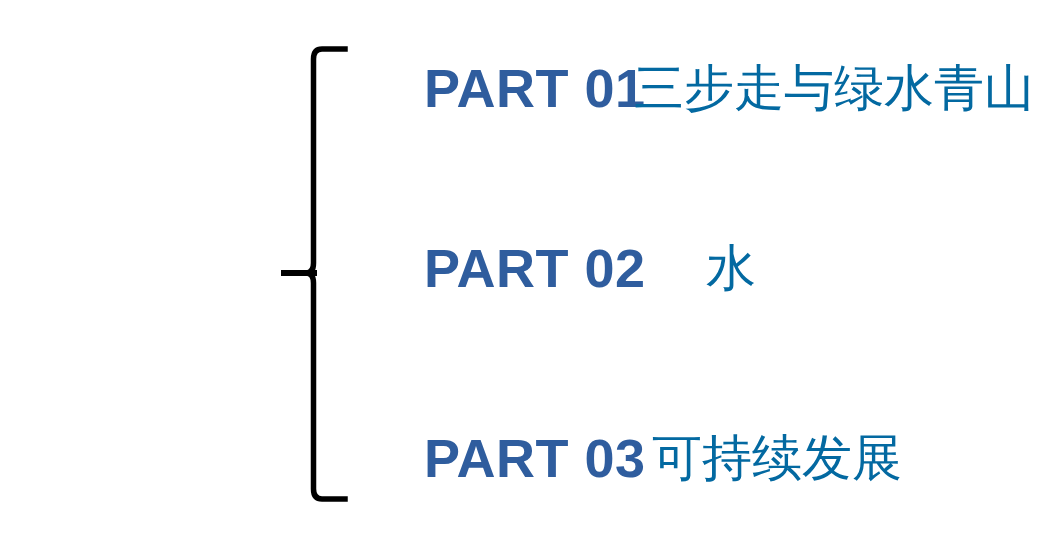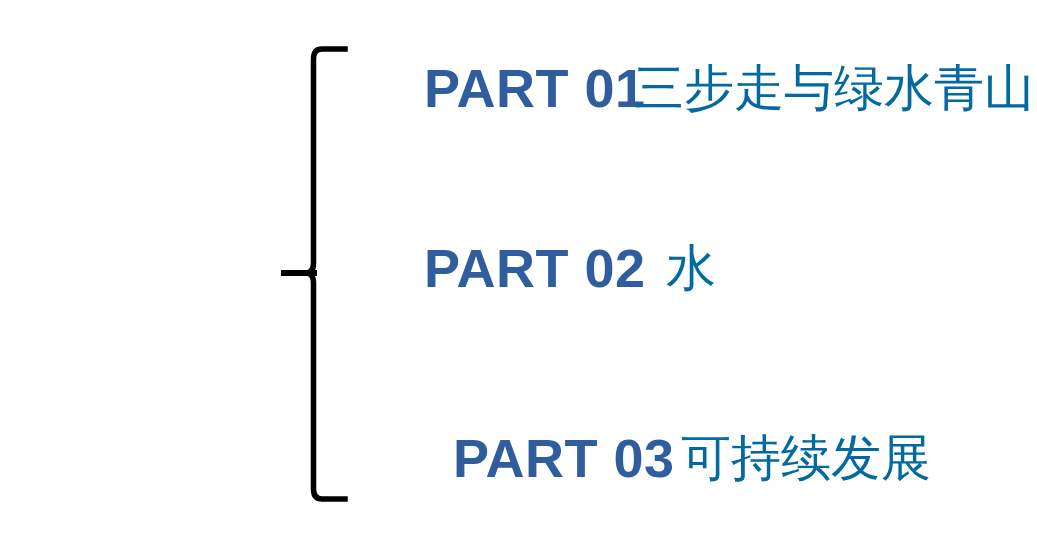--- a/index.html
+++ b/index.html
@@ -57,22 +57,22 @@
   
   .part-row {
     position: absolute;
     left: 424px;
     height: 72px;
     display: flex;
     align-items: center;
     white-space: nowrap;
   }
   .row-1 { top: 52px; }
-  .row-2 { top: 232px; }
-  .row-3 { top: 422px; margin-left: 29px; }
+  .row-2 { top: 232px; gap: 40px; }
+  .row-3 { top: 422px; }
 
   .part-label {
     font-size: 54px;
     font-weight: 700;
     color: #2f5d9e;
     letter-spacing: 0.5px;
     width: 210px;
     display: inline-block;
     font-family: "Liberation Sans", "DejaVu Sans", sans-serif;
   }

